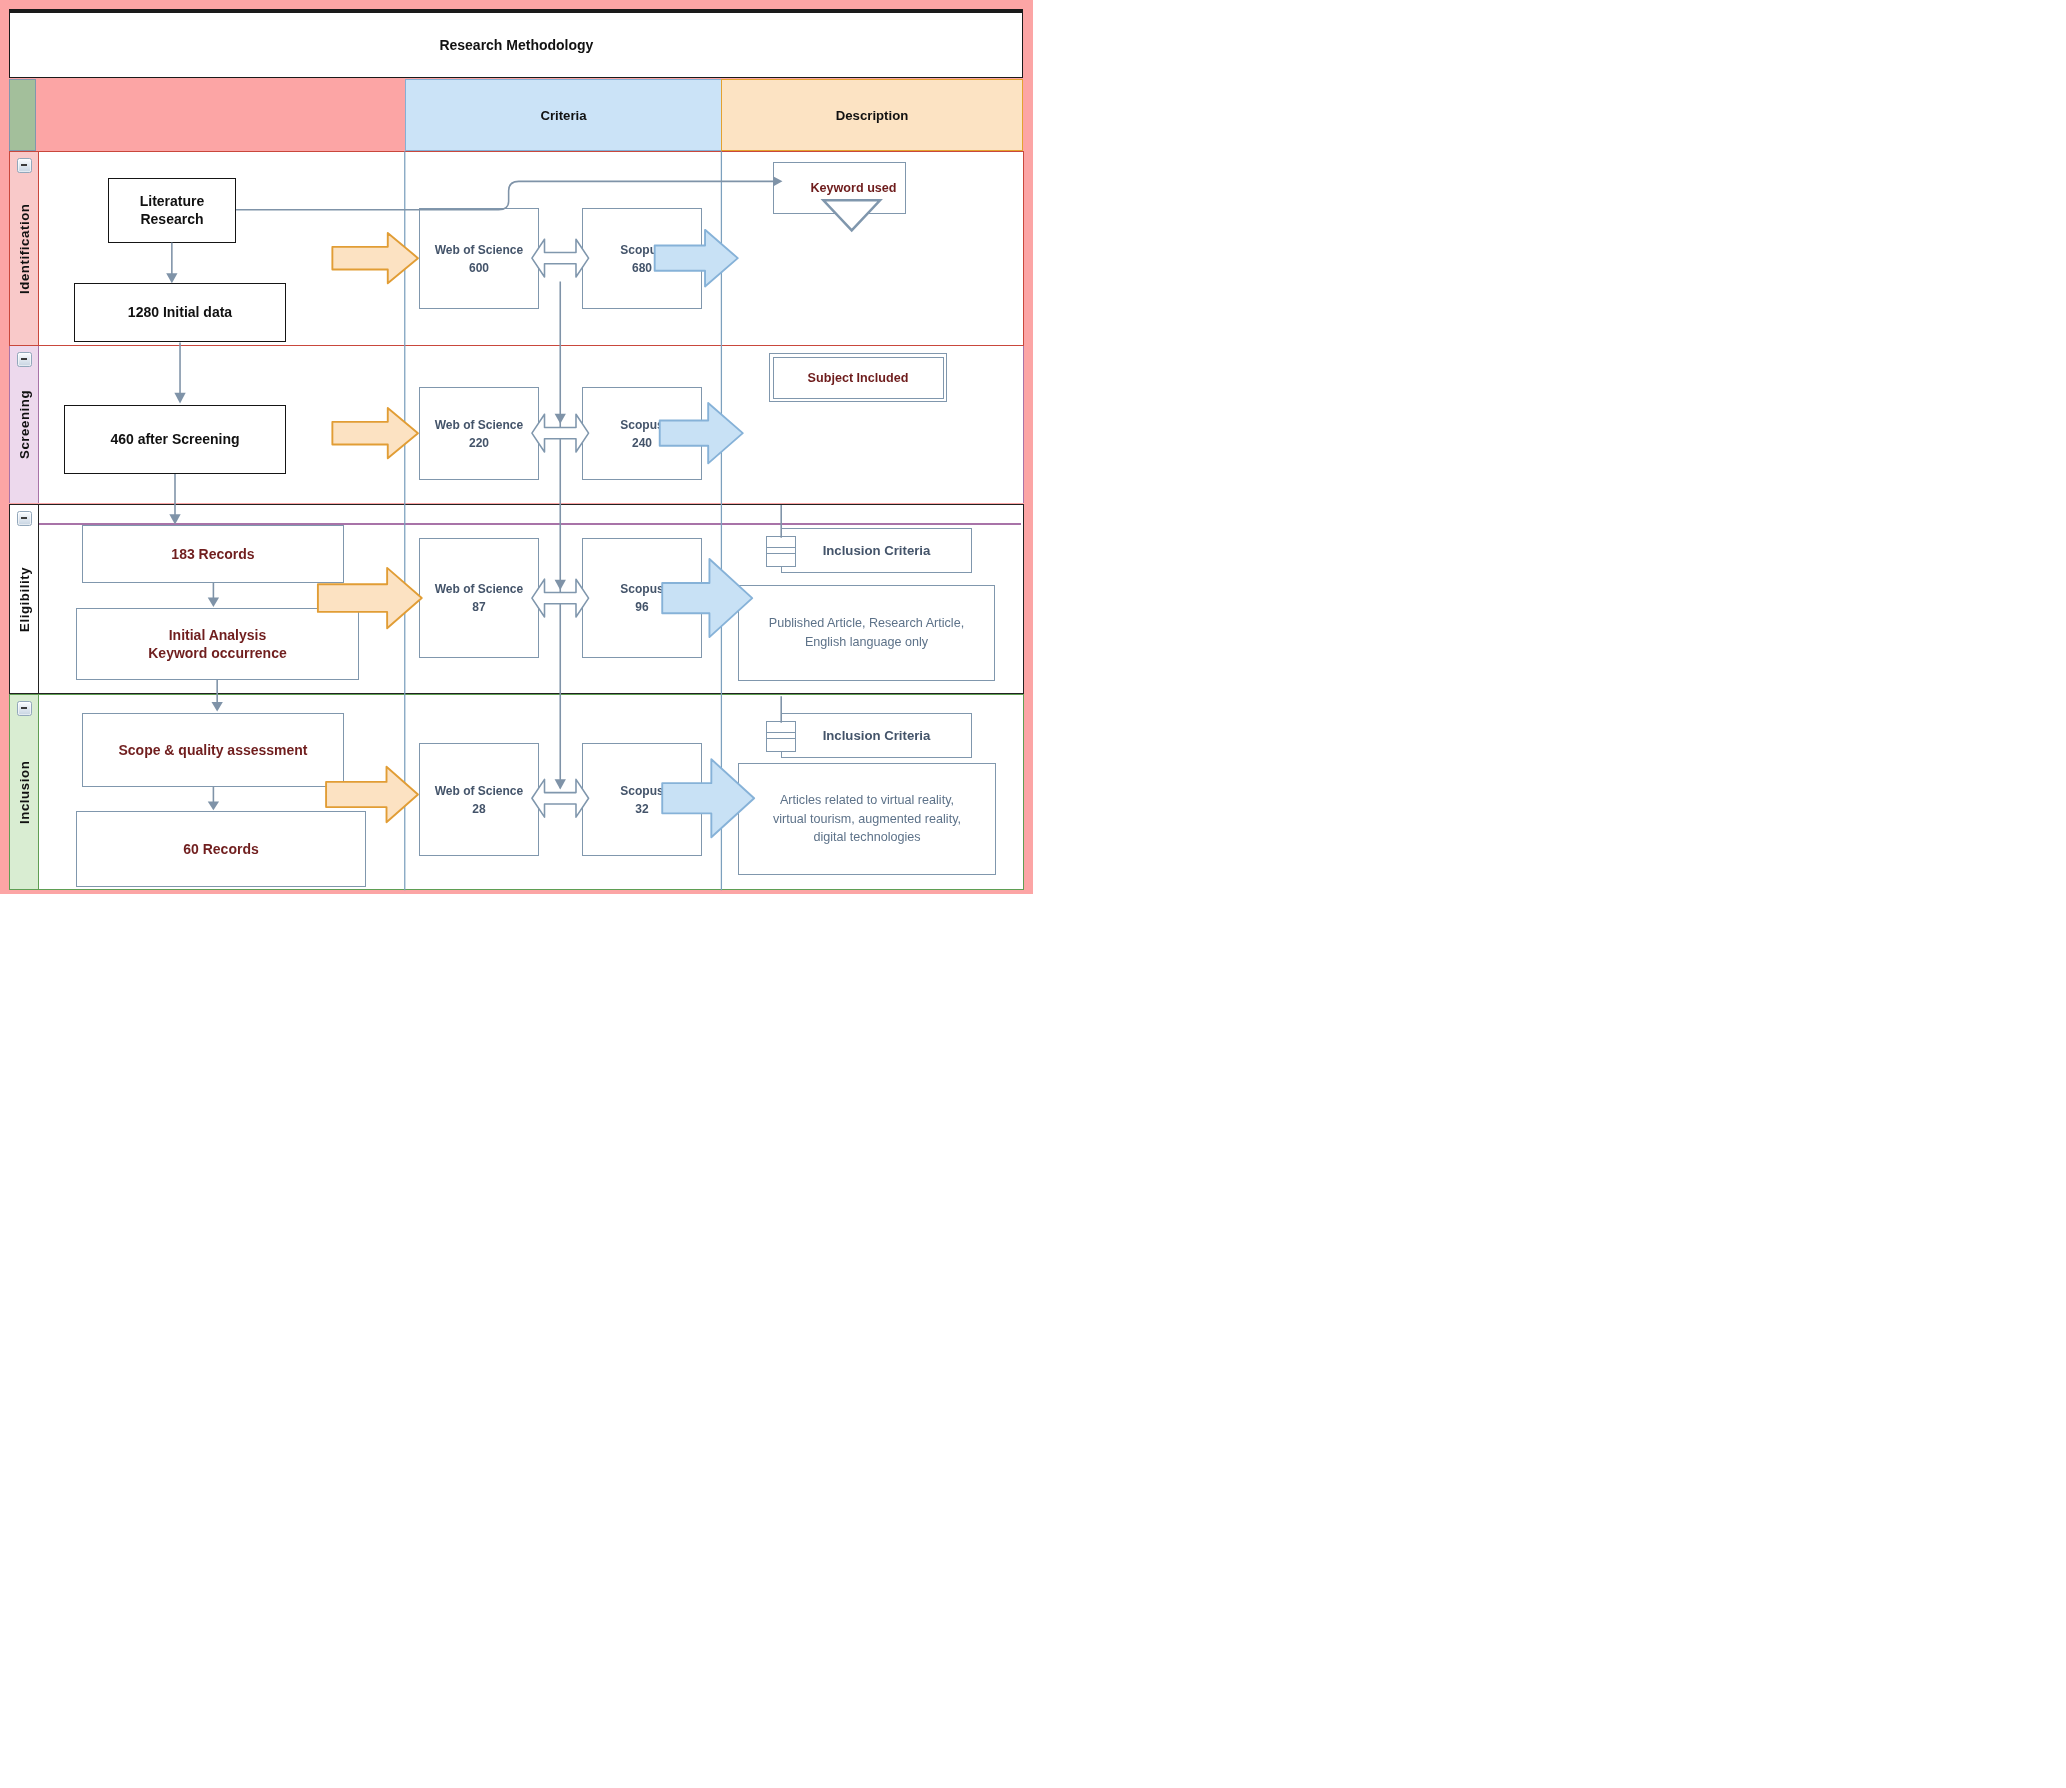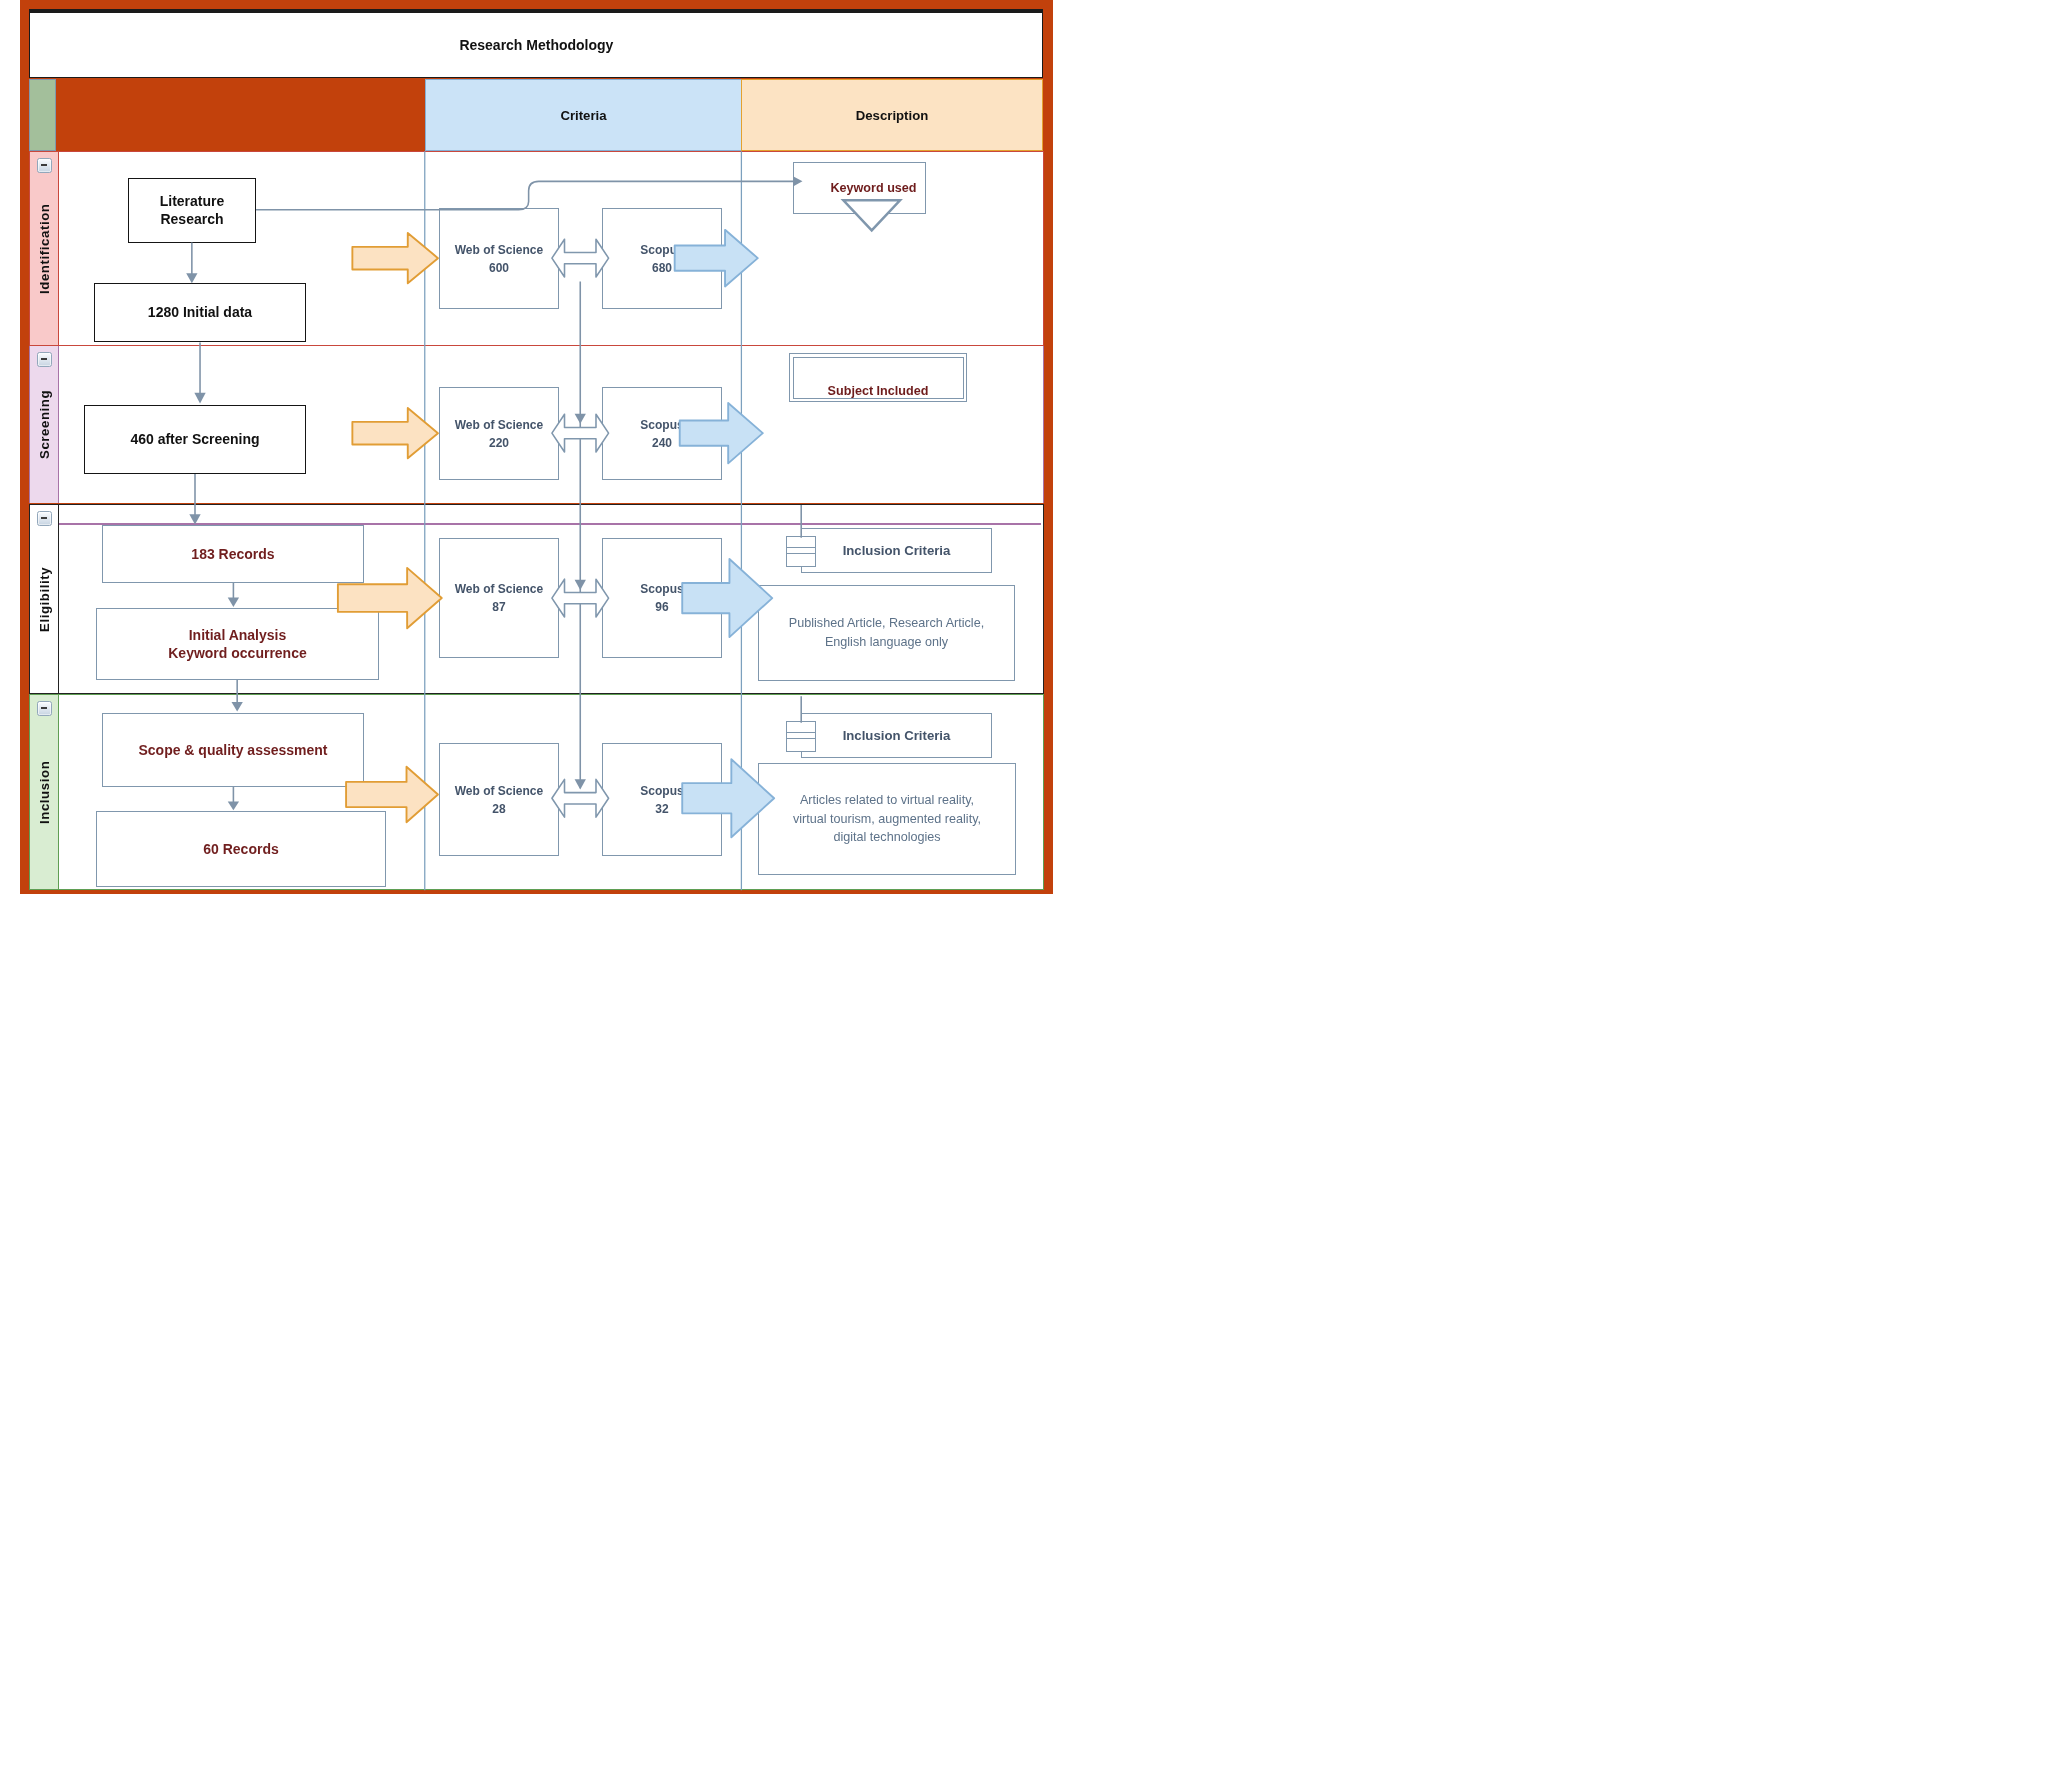--- a/index.html
+++ b/index.html
@@ -1,16 +1,16 @@
 <!DOCTYPE html>
 <html style="font-size:10px"><head>
 <meta charset="utf-8">
 <style>
   html,body{margin:0;padding:0;background:#fff;font-family:"Liberation Sans",sans-serif;}
-  #canvas{position:relative;width:1033px;height:894px;background:#c2410c;overflow:hidden;margin-left:20px;}
+  #canvas{position:relative;width:1033px;height:894px;background:#fca5a5;overflow:hidden;}
   .abs{position:absolute;box-sizing:border-box;}
   svg.layer{position:absolute;left:0;top:0;pointer-events:none;}
   #svg-under{z-index:2;}
   #svg-over{z-index:6;}
 
   .title-box{left:9.4px;top:9.4px;width:1014px;height:69px;border:1.9px solid #1a1a1a;border-top:4.4px solid #1a1a1a;
     display:flex;align-items:center;justify-content:center;background:#fff;z-index:1;}
   .title-box span{font-weight:bold;font-size:14px;color:#111;}
 
   .hdr{top:79px;height:72px;display:flex;align-items:center;justify-content:center;z-index:1;}
@@ -41,21 +41,21 @@
     align-items:center;justify-content:center;text-align:center;z-index:3;}
   .b-blk{border:1.9px solid #151515;}
   .b-gry{border:1.3px solid #8097AD;}
   .t-blk{font-weight:bold;font-size:14px;color:#111;line-height:1.25;}
   .t-mar{font-weight:bold;font-size:14px;color:#701E1E;line-height:1.3;}
   .t-nav{font-weight:bold;font-size:12px;color:#44546A;line-height:1.5;}
   .t-desc{font-size:12.6px;color:#5D7289;line-height:1.5;}
   .t-digital{font-size:14.5px;color:#5A6B80;}
   .t-kw{font-weight:bold;font-size:12.6px;color:#6E1C1C;}
   .inner-frame{position:absolute;left:2.5px;top:2.5px;right:2.5px;bottom:2.5px;border:1.3px solid #8097AD;
-    display:flex;align-items:flex-end;justify-content:center;}
+    display:flex;align-items:center;justify-content:center;}
   .ic-icon{position:absolute;background:#fff;border:1.3px solid #8097AD;z-index:4;}
   .ic-icon .l1,.ic-icon .l2{position:absolute;left:0;right:0;height:1.3px;background:#8097AD;}
   .ic-icon .l1{top:10px;} .ic-icon .l2{top:15.7px;}
   .purple-line{left:39px;top:523px;width:982px;height:1.9px;background:#A873A8;z-index:2;}
 </style>
 </head>
 <body>
 
 <div id="canvas">
 

